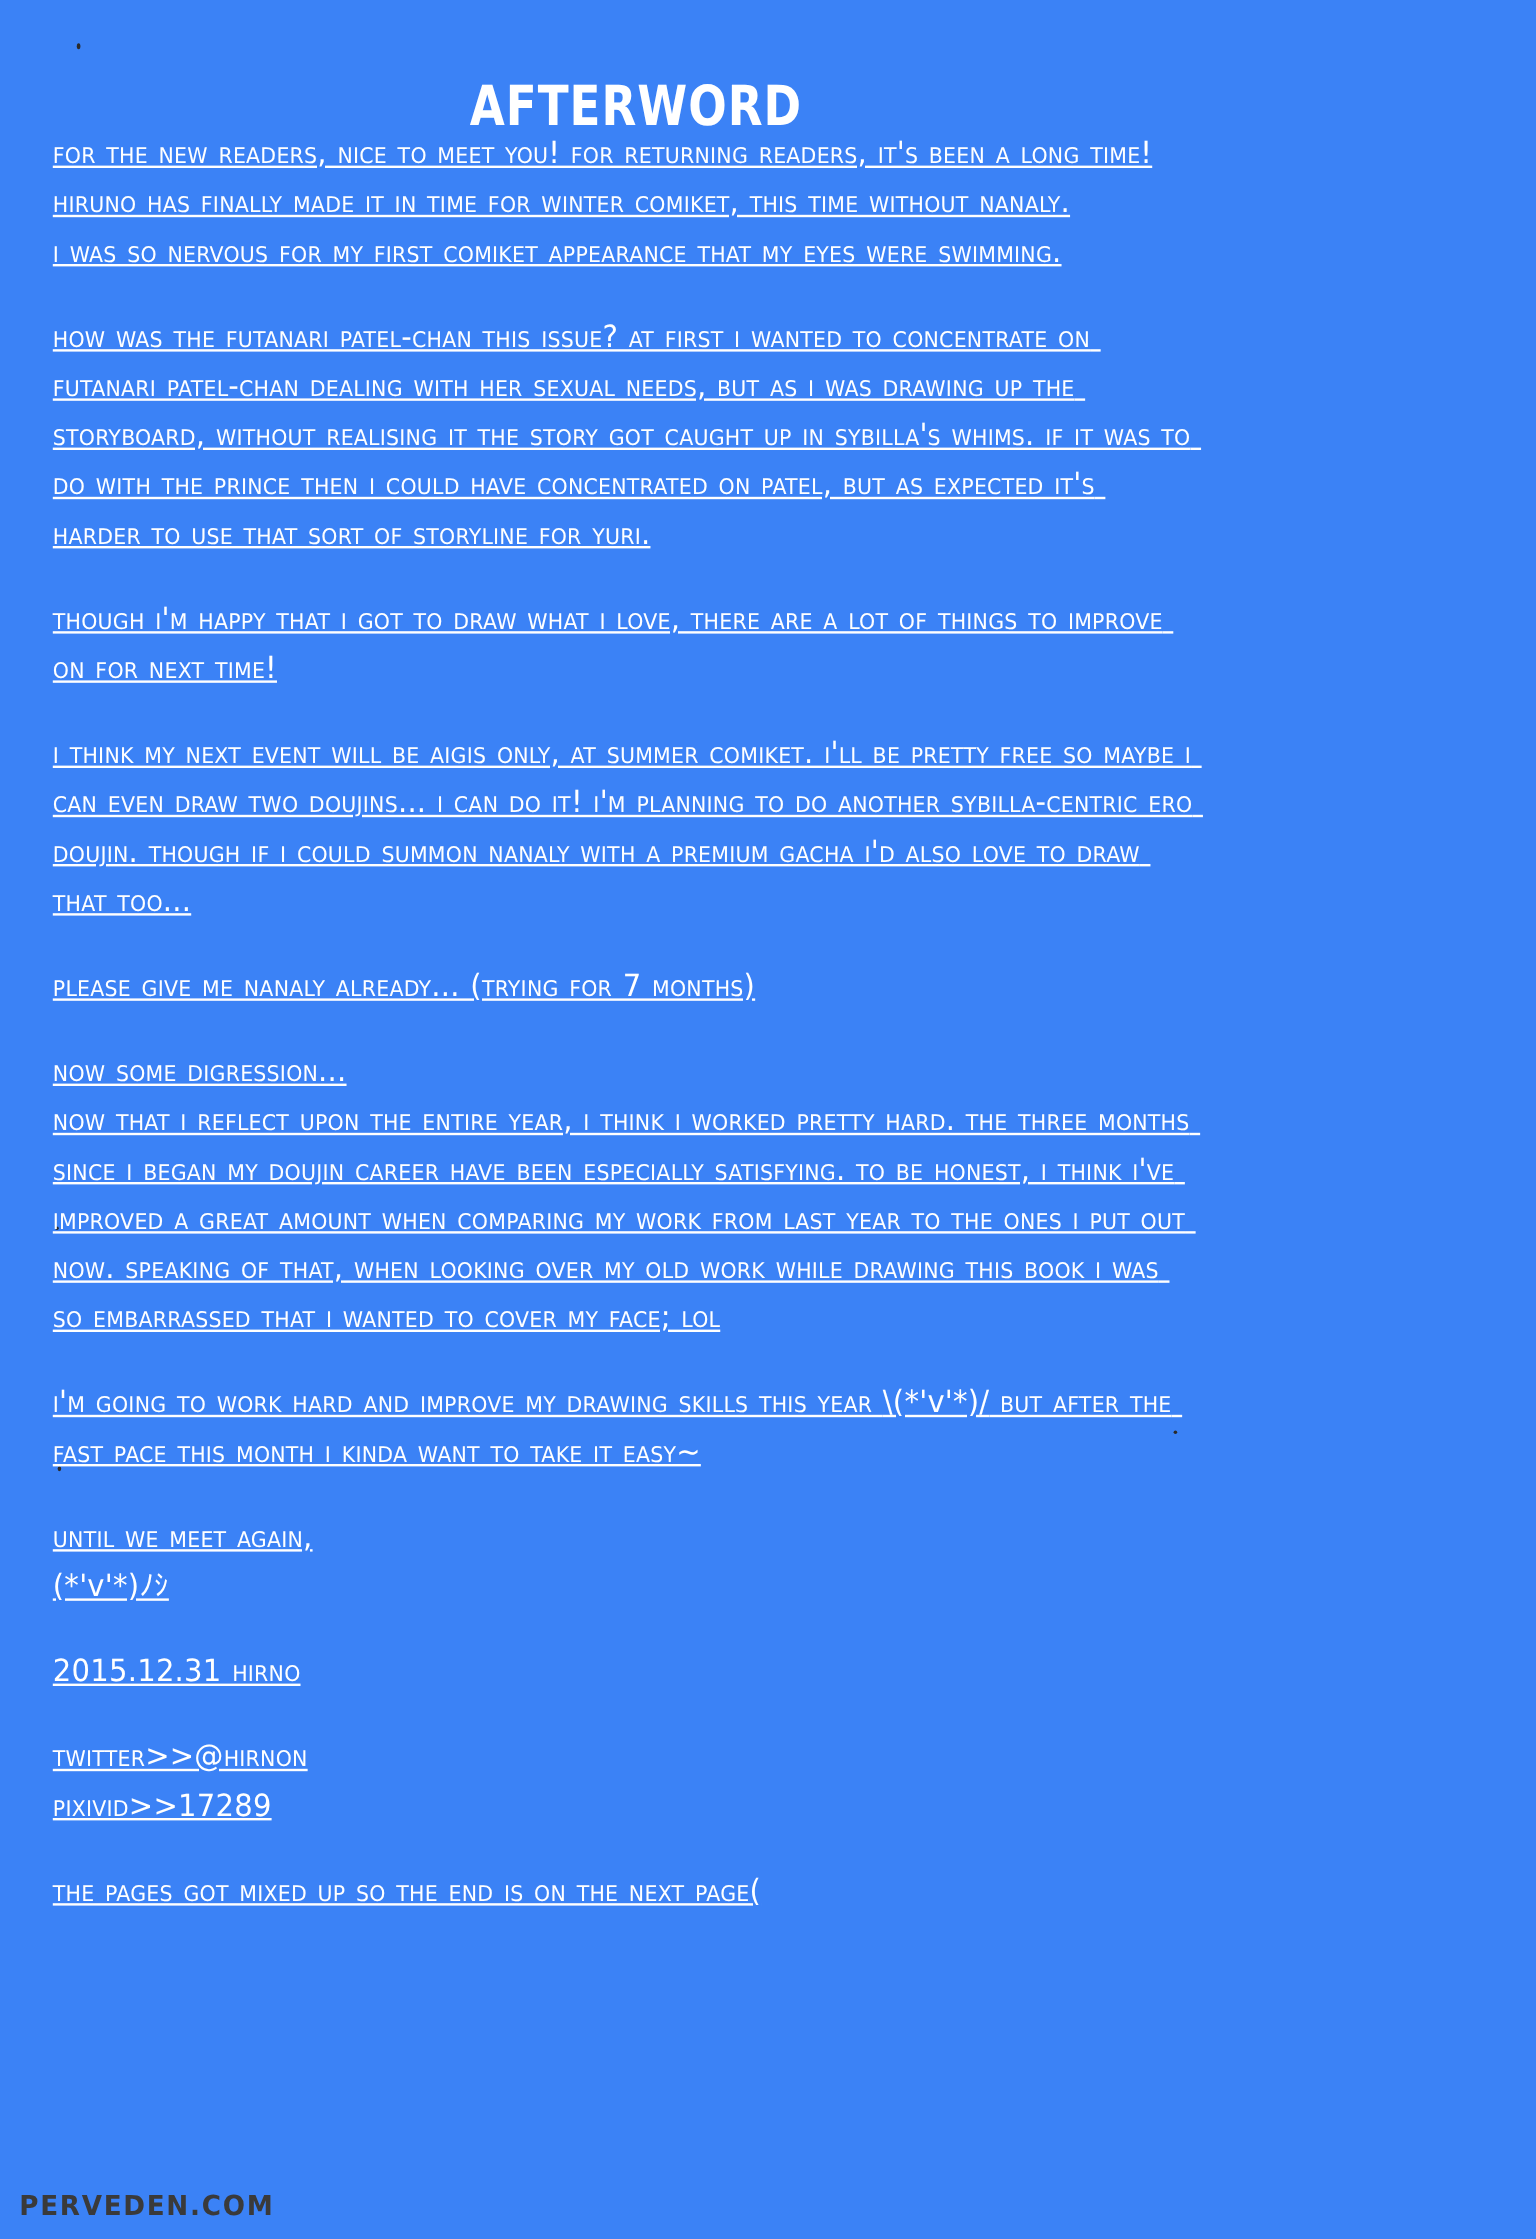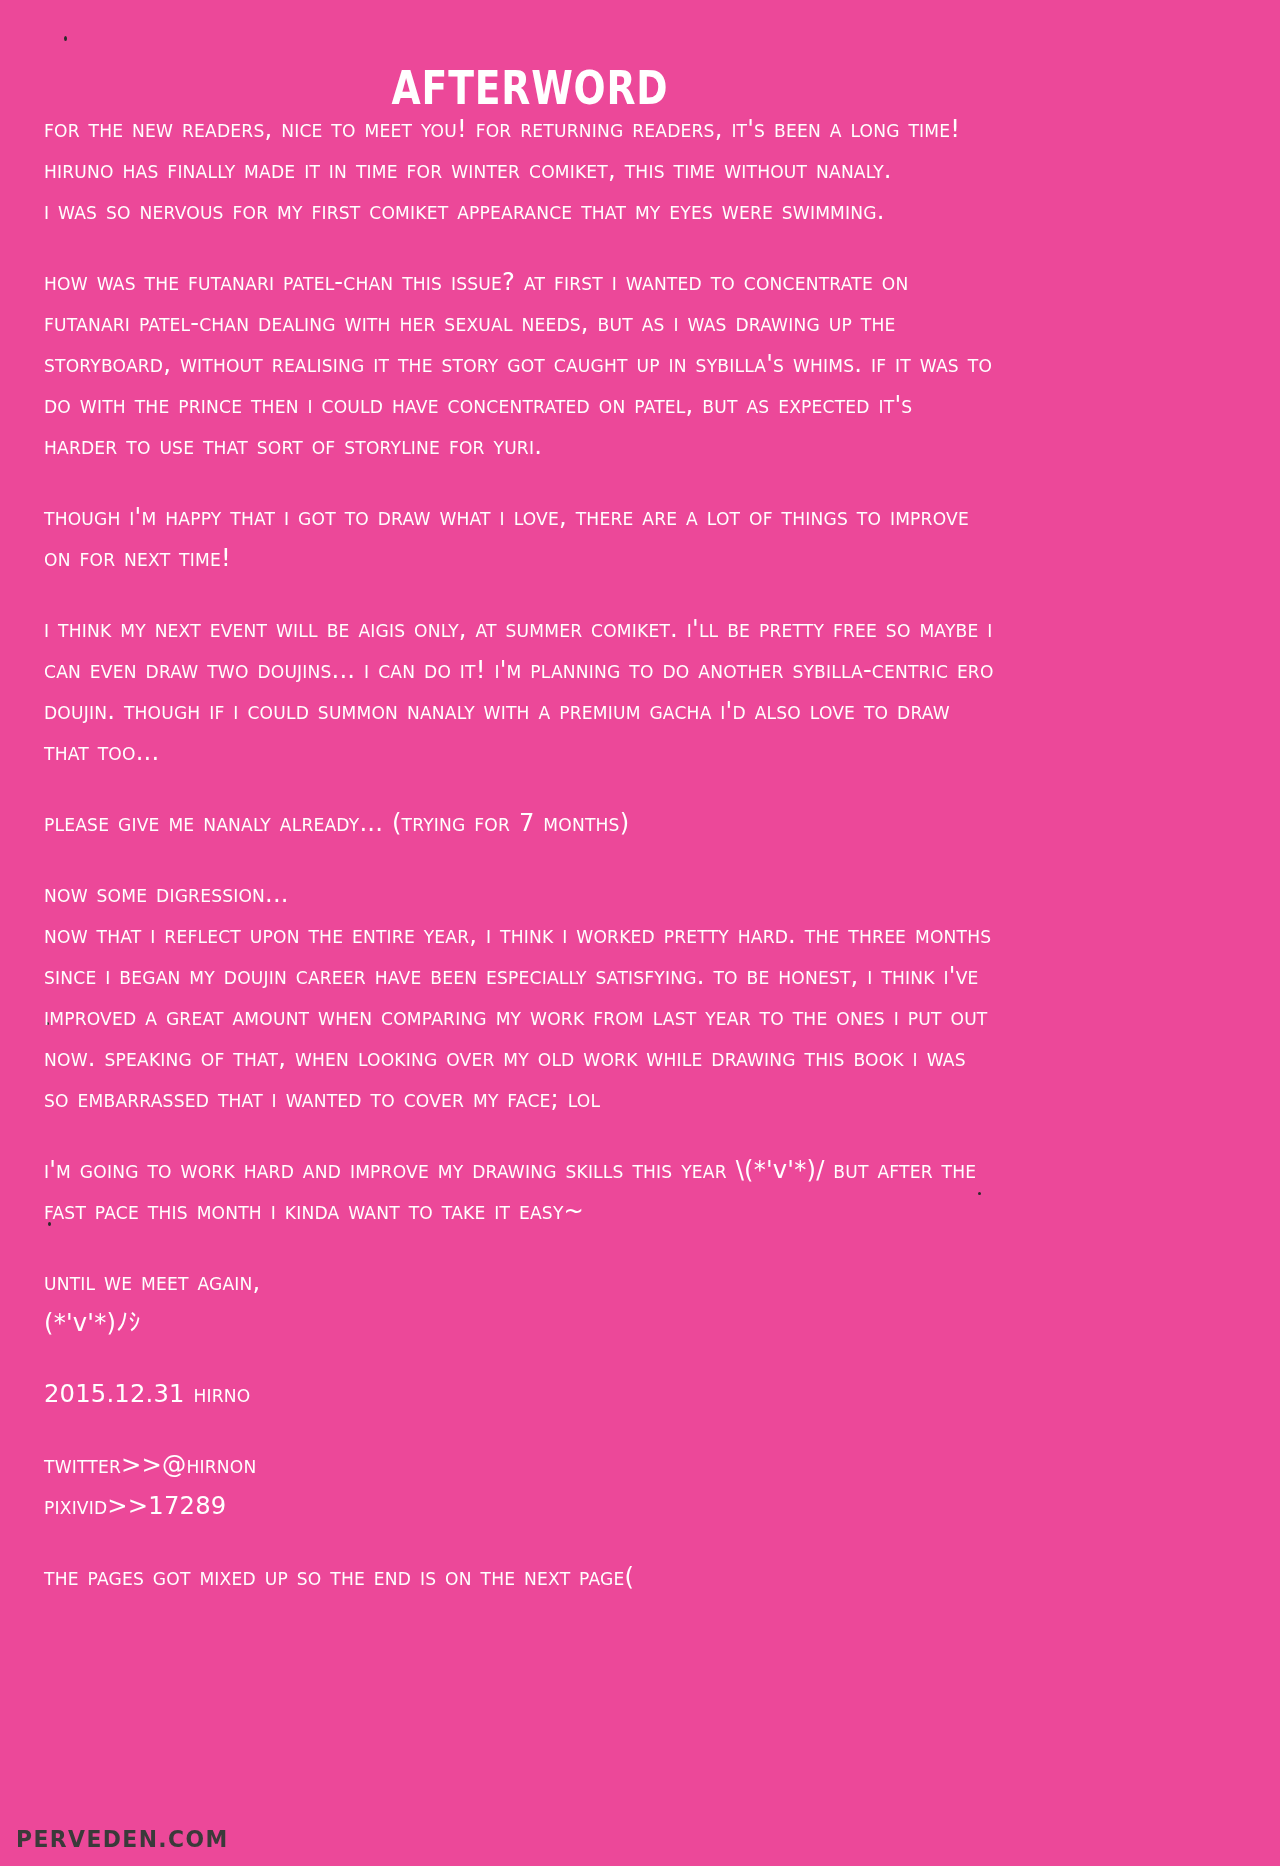--- a/index.html
+++ b/index.html
@@ -12,21 +12,21 @@
     width: 1280px;
     height: 1866px;
     position: relative;
     overflow: hidden;
     font-family: "Liberation Sans", sans-serif;
   }
 
   #page {
     position: absolute;
     inset: 0;
-    background: #ec4899;
+    background: #3b82f6;
   }
 
   
   .speck {
     position: absolute;
     background: #2a2a2a;
     border-radius: 50%;
     pointer-events: none;
   }
 
@@ -45,20 +45,21 @@
     transform-origin: 50% 50%;
     white-space: nowrap;
   }
 
   #body-text {
     position: absolute;
     top: 108px;
     left: 44px;
     width: 1000px;
     color: #ffffff;
+    text-decoration: underline;
   }
 
   .para {
     font-family: "DejaVu Sans", sans-serif;
     font-size: 25.5px;
     line-height: 41px;
     font-variant: small-caps;
     text-transform: lowercase;
     letter-spacing: 0.2px;
     transform: scaleX(0.95);

